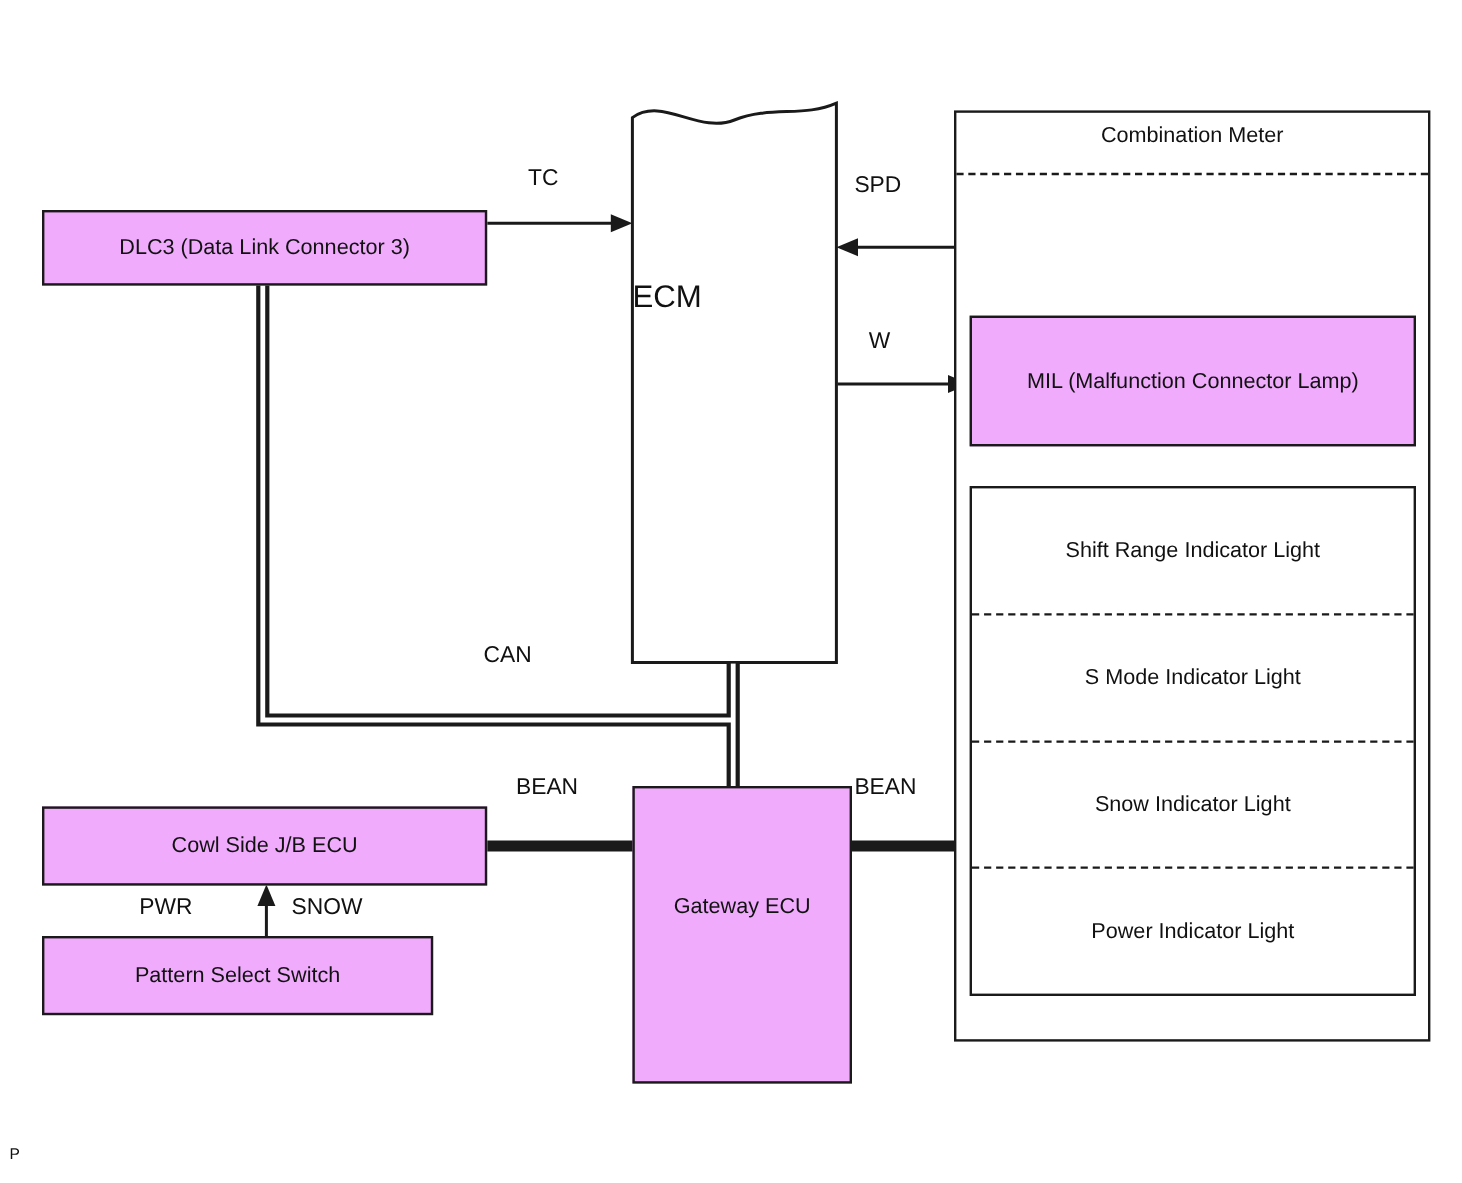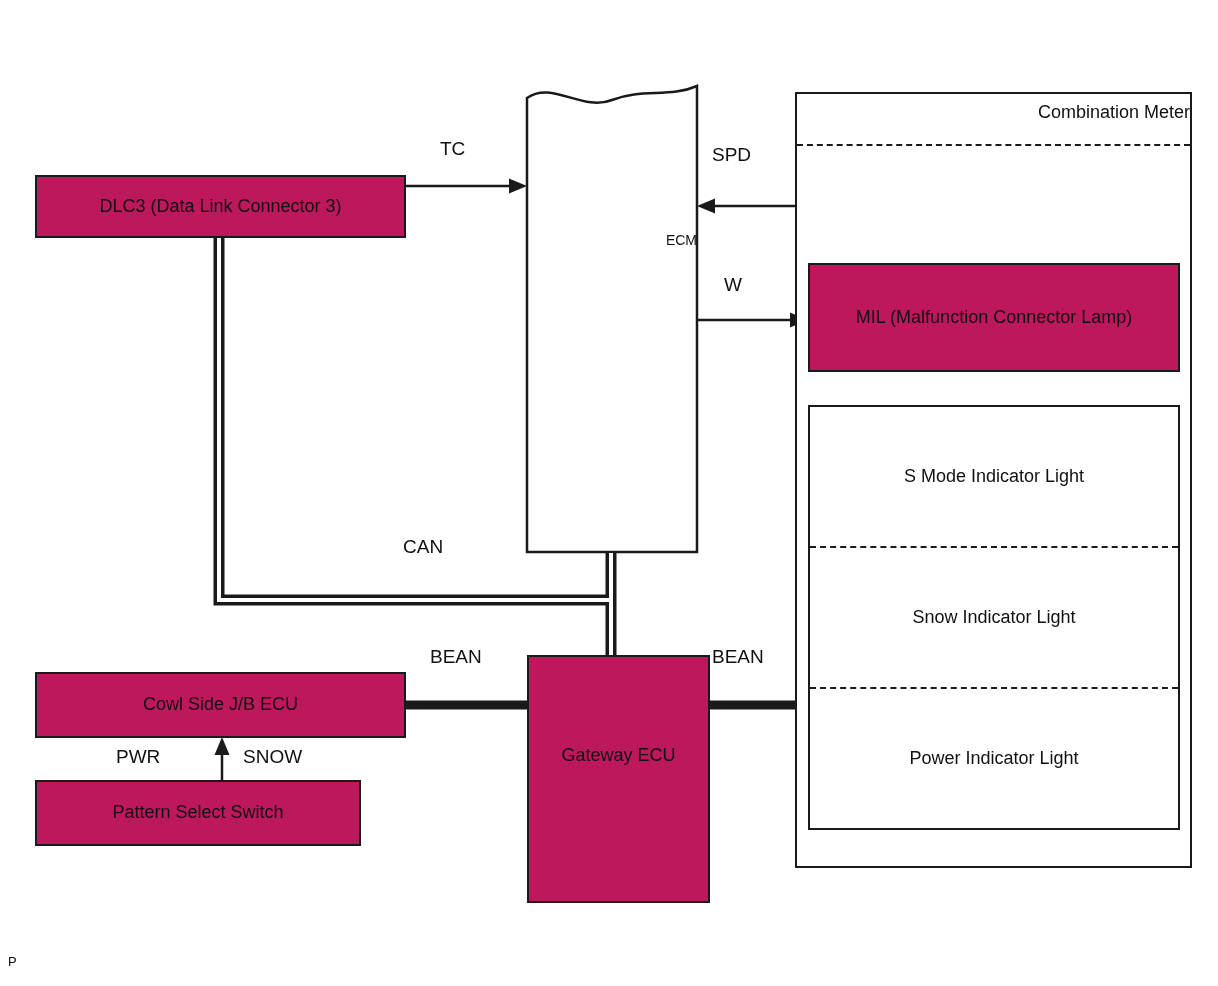--- a/index.html
+++ b/index.html
@@ -12,40 +12,40 @@
     height: 986px;
     background: #ffffff;
     overflow: hidden;
   }
 
   svg.wires { position: absolute; left: 0; top: 0; }
 
   .box {
     position: absolute;
     border: 2.5px solid #1a1a1a;
-    background: #be185d;
+    background: #f0abfc;
     display: flex;
     align-items: center;
     justify-content: center;
     font-size: 18px;
     text-align: center;
     line-height: 1.2;
   }
 
   .cm-outer {
     position: absolute;
     border: 2.5px solid #1a1a1a;
     background: #ffffff;
   }
   .cm-title {
     position: absolute;
     top: 8px;
     left: 0;
     width: 100%;
-    text-align: right;
+    text-align: center;
     font-size: 18px;
   }
   .cm-dash {
     position: absolute;
     top: 50px;
     left: 0;
     right: 0;
     border-top: 2px dashed #1a1a1a;
   }
 
@@ -69,22 +69,22 @@
     position: absolute;
     font-size: 19px;
     white-space: nowrap;
   }
 
   .ecm-label {
     position: absolute;
     left: 527px;
     top: 232px;
     width: 170px;
-    text-align: right;
-    font-size: 14px;
+    text-align: left;
+    font-size: 26px;
   }
 
   .gw-label {
     position: absolute;
     top: 88px;
     left: 0;
     width: 100%;
     text-align: center;
     font-size: 18px;
   }
@@ -137,20 +137,23 @@
 
   <div class="ecm-label">ECM</div>
 
 
   <div class="box" style="left:808px; top:263px; width:372px; height:109px;">
     <span>MIL (Malfunction Connector Lamp)</span>
   </div>
 
   <div class="ind-group" style="left:808px; top:405px; width:372px; height:425px;">
     <div class="ind-row">
+      <span>Shift Range Indicator Light</span>
+    </div>
+    <div class="ind-row">
       <span>S Mode Indicator Light</span>
     </div>
     <div class="ind-row">
       <span>Snow Indicator Light</span>
     </div>
     <div class="ind-row">
       <span>Power Indicator Light</span>
     </div>
   </div>
 

